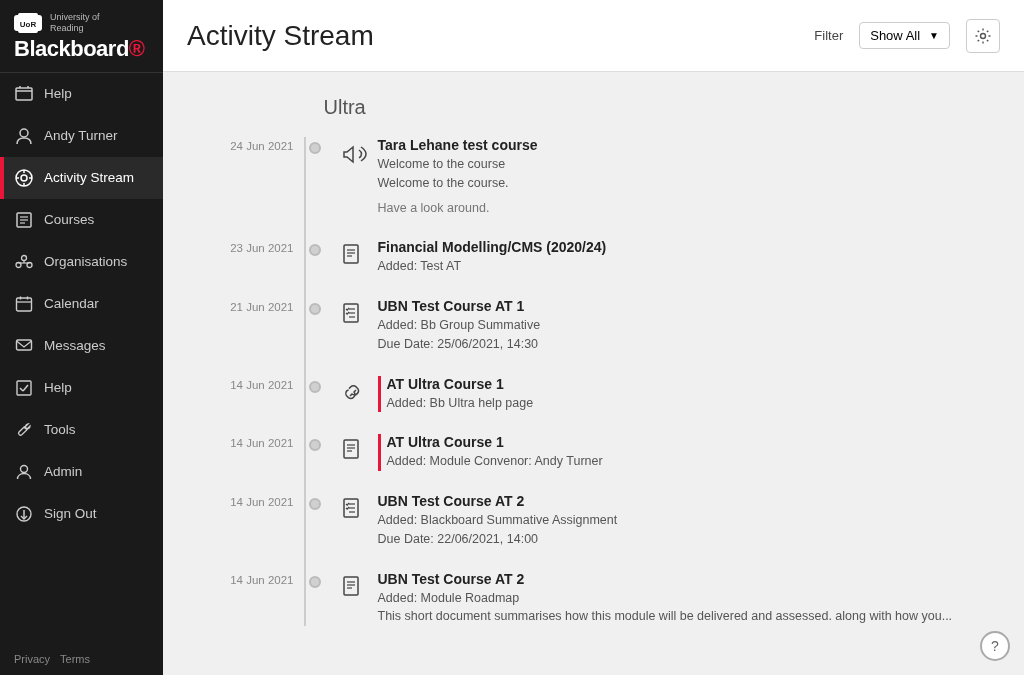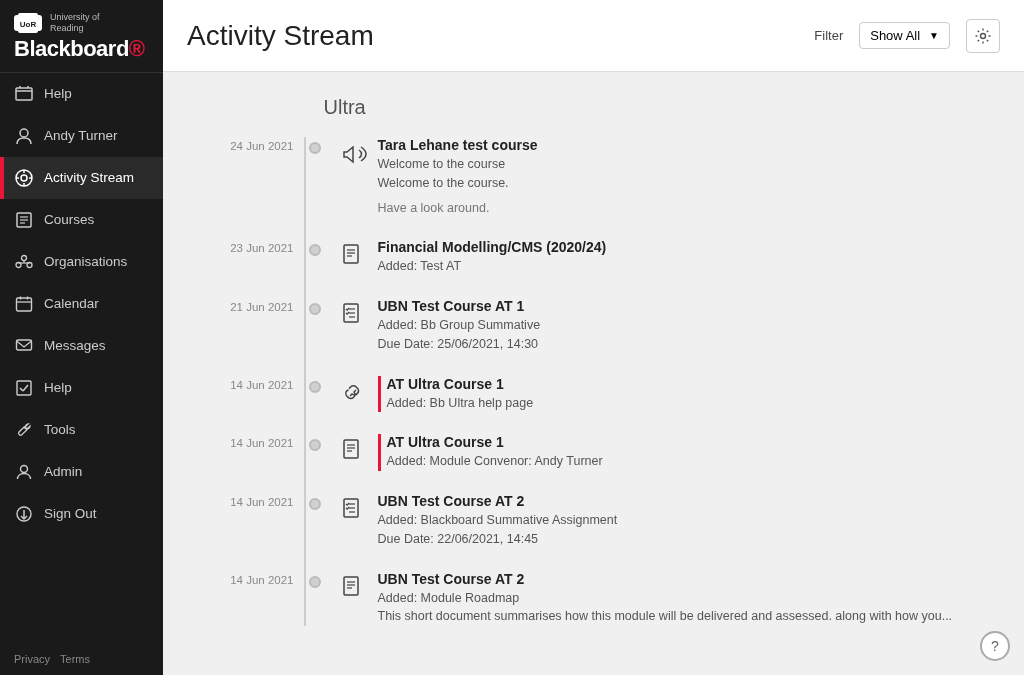--- a/index.html
+++ b/index.html
@@ -539,21 +539,21 @@
               <line x1="10" y1="8" x2="16" y2="8" stroke="#444" stroke-width="1.2"></line>
               <polyline points="7,8 8.2,9.2 10,7" stroke="#444" stroke-width="1.2" fill="none"></polyline>
               <line x1="10" y1="12" x2="16" y2="12" stroke="#444" stroke-width="1.2"></line>
               <polyline points="7,12 8.2,13.2 10,11" stroke="#444" stroke-width="1.2" fill="none"></polyline>
               <line x1="10" y1="16" x2="16" y2="16" stroke="#444" stroke-width="1.2"></line>
             </svg>
           </div>
           <div class="timeline-body">
             <div class="course-name">UBN Test Course AT 2</div>
             <div class="detail">Added: Blackboard Summative Assignment</div>
-            <div class="detail">Due Date: 22/06/2021, 14:45</div>
+            <div class="detail">Due Date: 22/06/2021, 14:00</div>
           </div>
         </div>
 
         <div class="timeline-item">
           <div class="timeline-date">
             <span>14 Jun 2021</span>
           </div>
           <div style="width:22px;height:22px;flex-shrink:0;position:relative;z-index:1;margin:2px 10px 0 10px;">
             <div style="width:12px;height:12px;border-radius:50%;background:#d0d0d0;border:2px solid #bbb;margin:3px auto;"></div>
           </div>

